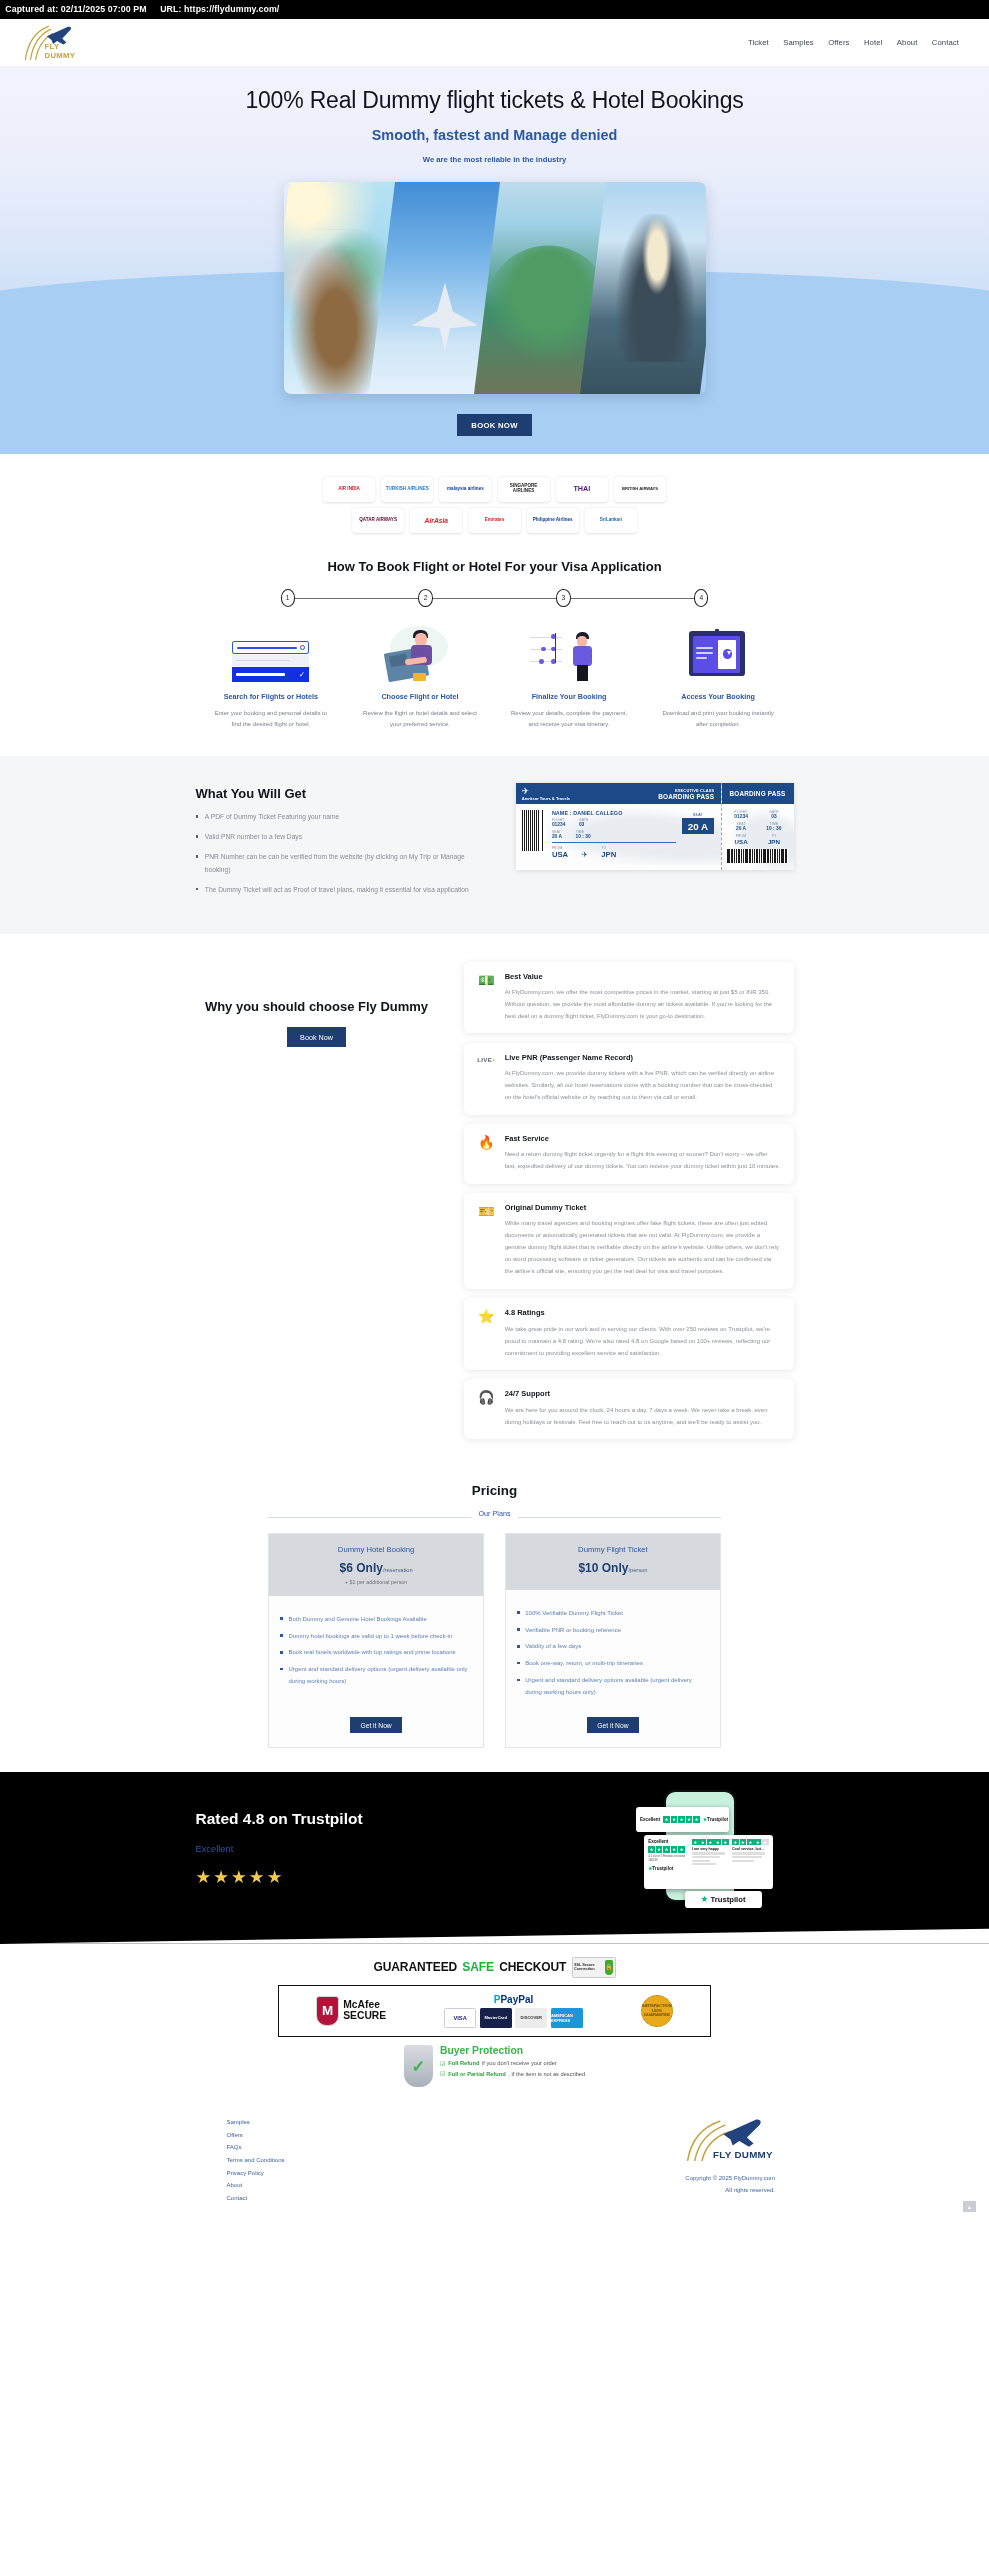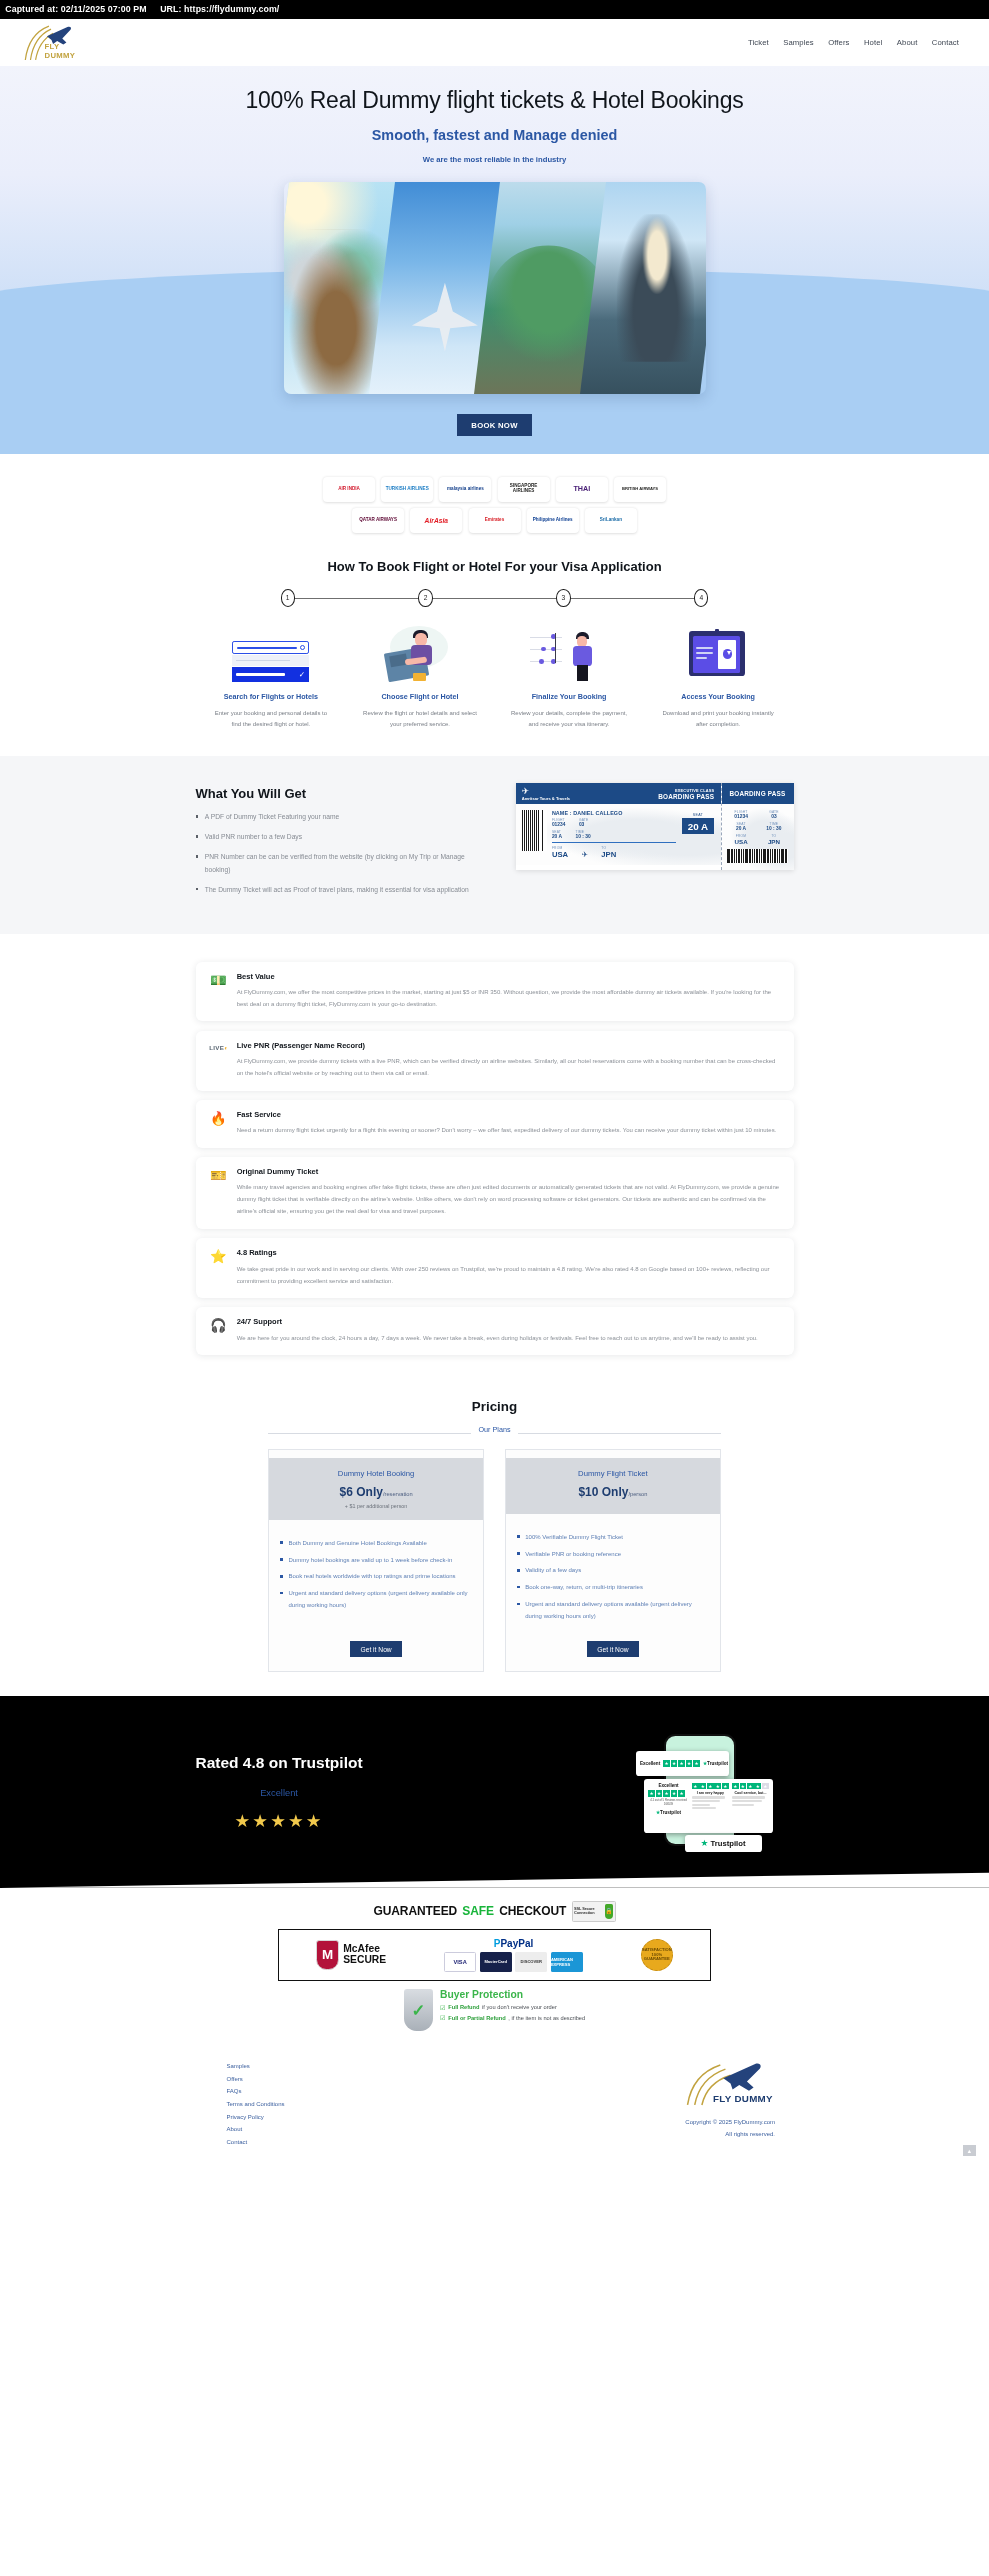--- a/index.html
+++ b/index.html
@@ -262,37 +262,37 @@
   
   .pricing { background:#fff; padding: 24px 0 24px; }
   .pricing h3 { text-align:center; font-size: 13.4px; font-weight:700; color:#10151b; }
   .ourplans {
     width: 453px; margin: 10.3px auto 0; display:flex; align-items:flex-end; gap: 7.2px;
     color:#2b57a4; font-size: 7.2px;
   }
   .ourplans .hr { flex:1; height:0.5px; background:#d7dbe2; }
   .plans { width: 453px; margin: 15.5px auto 0; display:flex; gap: 20.6px; }
   .plan { flex:1; border:0.5px solid #e2e5ea; background:#fdfdfd; display:flex; flex-direction:column; }
-  .plan-head { background:#d6d9de; padding: 10.3px 7.2px 11.3px; text-align:center;margin-top:8px; }
+  .plan-head { background:#d6d9de; padding: 10.3px 7.2px 11.3px; text-align:center; }
   .plan-name { font-size: 7.7px; color:#2b57a4; }
   .plan-price { margin-top: 7.2px; font-size: 12px; font-weight:800; color:#1e3d70; }
   .plan-price small { font-size: 5.7px; font-weight:400; color:#4d5f80; }
   .plan-sub { margin-top: 4.1px; font-size: 5.4px; color:#6d737c; }
   .plan-body { flex:1; padding: 17.5px 11.3px 0; }
   .plan-body ul { list-style:none; }
   .plan-body li {
     position:relative; padding-left: 8.2px; margin-bottom: 5.2px;
     font-size: 6px; color:#5d7fb4; line-height:1.95;
   }
   .plan-body li::before { content:""; position:absolute; left:0; top:3.6px; width:2.6px; height:2.6px; background:#2b57a4; }
   .plan-foot { padding: 13.4px 0 13.4px; text-align:center; }
   .btn-getit { display:inline-block; padding: 4.6px 10.3px; background:#1e3d70; color:#fff; font-size: 6.7px; border:none; cursor:pointer; }
 
   
-  .trust { background:#000; color:#fff; padding: 38px 0 36px; position:relative;text-align:center; }
+  .trust { background:#000; color:#fff; padding: 18px 0 36px; position:relative; }
   .trust-inner { width: 598px; margin:0 auto; display:flex; align-items:center; justify-content:space-between; }
   .trust-left h3 { font-size: 15.5px; font-weight:700; }
   .trust-left .excellent { margin-top: 16.5px; font-size: 9.3px; color:#2b57a4; }
   .trust-stars { margin-top: 12.4px; font-size: 17.5px; color:#f2c94c; letter-spacing: 2.1px; }
   .trust-art { position:relative; width: 170px; height: 118px; }
   .tp-phone{position:absolute;left:40px;top:0;width:72px;height:112px;background:#c8f2de;border:2.6px solid #101010;border-radius:11.3px;}
   .tp-card{position:absolute;background:#fff;border-radius:3.1px;box-shadow:0 1.5px 5.2px rgba(0,0,0,.35);}
   .tp-c1{left:12.4px;top:17.5px;width:93px;height:25px;display:flex;align-items:center;gap:3.1px;padding:0 4.1px;}
   .tp-c2{left:20.6px;top:45px;width:129px;height:54px;padding:4.1px;}
   .tp-c3{left:61px;top:101px;width:77px;height:17.5px;display:flex;align-items:center;justify-content:center;gap:2.1px;}
@@ -630,20 +630,24 @@
             <div class="stub-barcode"></div>
           </div>
         </div>
       </div>
     </div>
   </div>
 </section>
 
 <section class="why">
   <div class="why-inner">
+    <div class="why-left">
+      <h3>Why you should choose Fly Dummy</h3>
+      <button class="btn-booknow-sm">Book Now</button>
+    </div>
 
     <div class="why-right">
       <div class="feat-card">
         <div class="feat-ic">💵</div>
         <div class="feat-body">
           <h4>Best Value</h4>
           <p>At FlyDummy.com, we offer the most competitive prices in the market, starting at just $5 or INR 350. Without question, we provide the most affordable dummy air tickets available. If you're looking for the best deal on a dummy flight ticket, FlyDummy.com is your go-to destination.</p>
         </div>
       </div>
 

